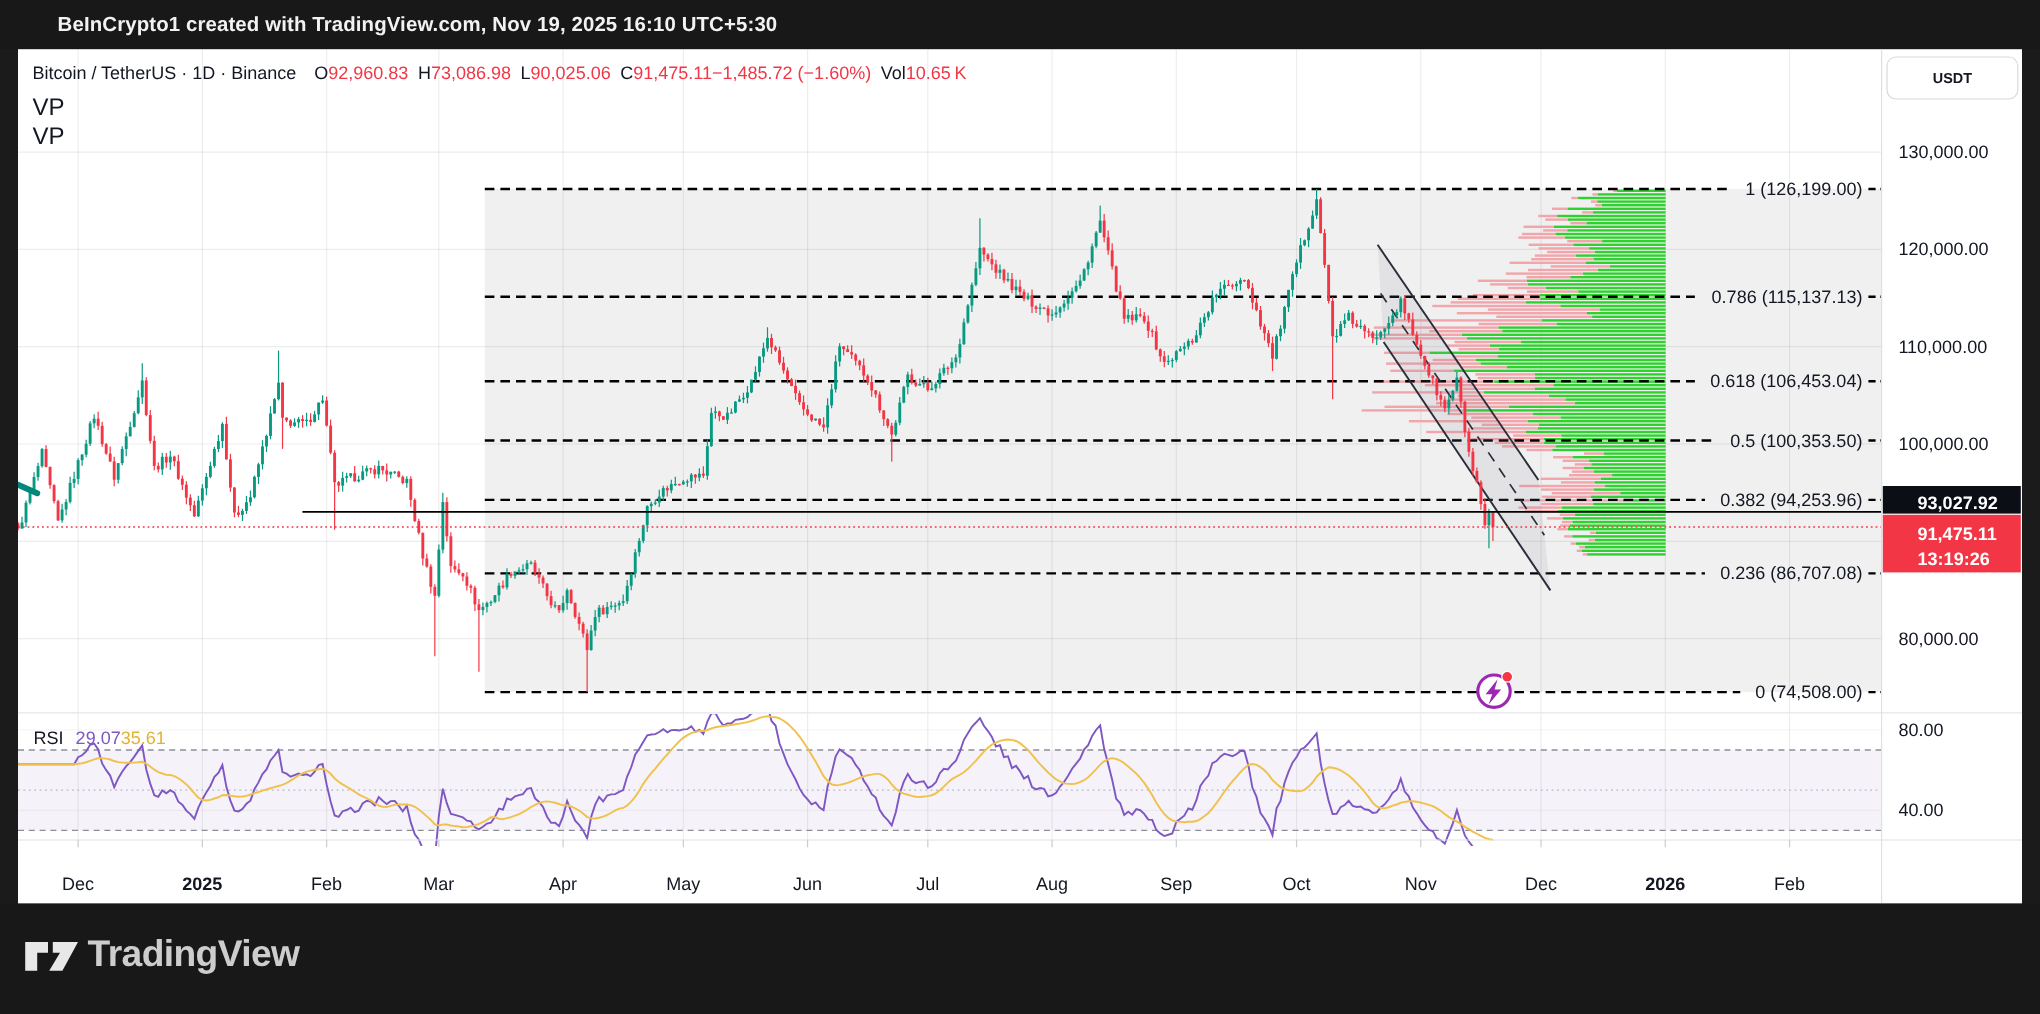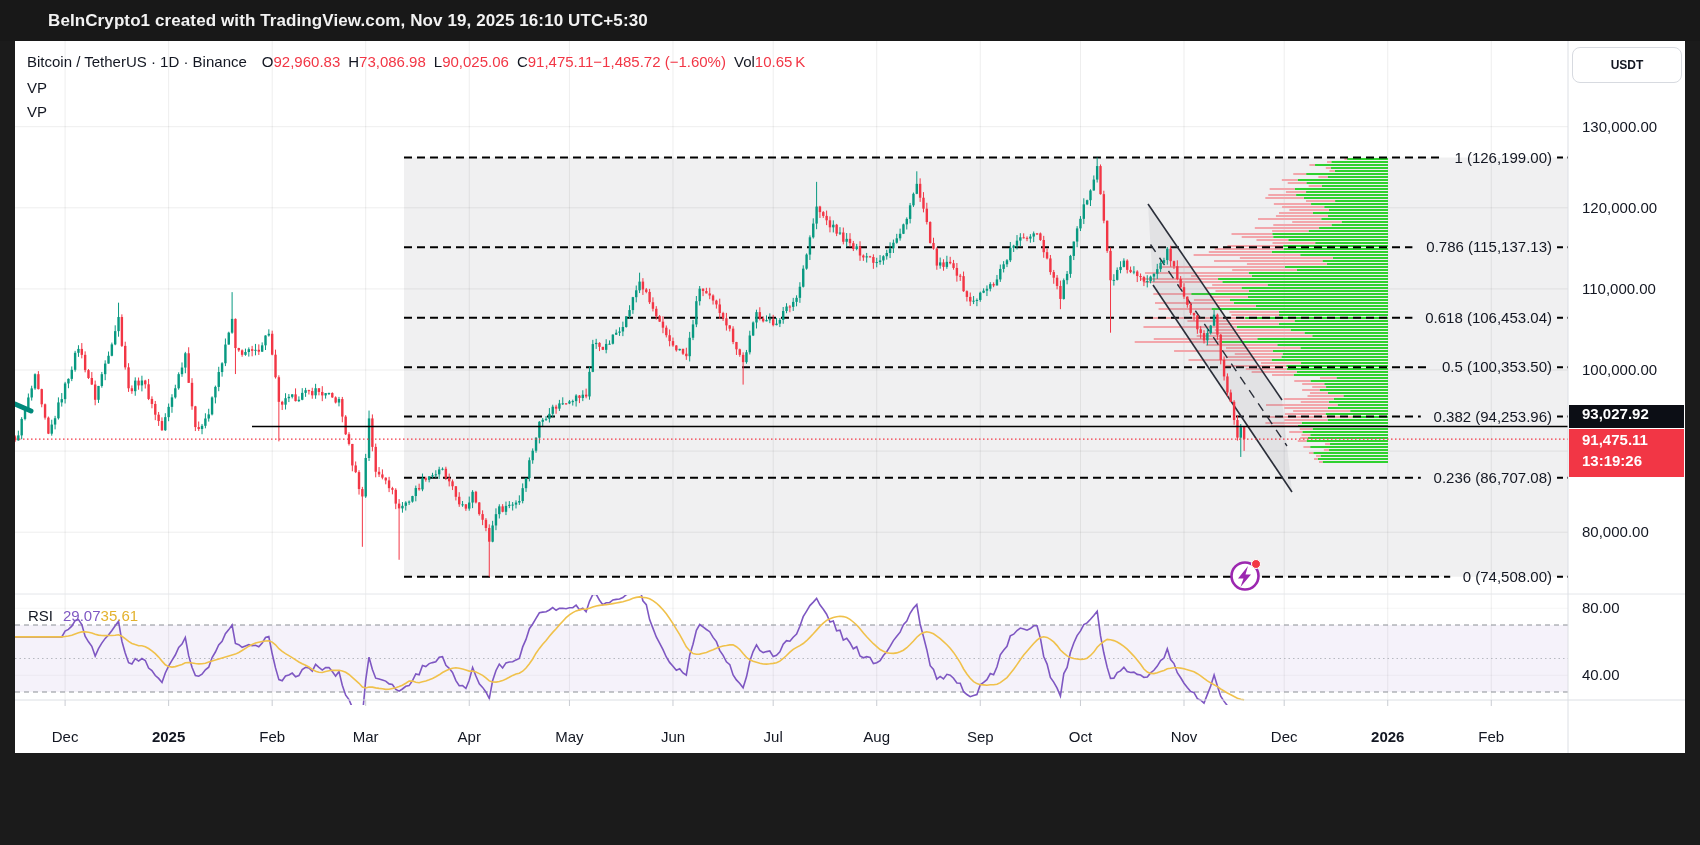--- a/index.html
+++ b/index.html
@@ -7,26 +7,26 @@
   .stage{position:relative;width:1700px;height:845px;background:#1b1b1b;}
   .topbar{position:absolute;left:0;top:0;width:1700px;height:41px;background:#181818;display:flex;align-items:center;padding-left:23px;}
   .topbar span{margin-left:25px;color:#f2f2f2;font-size:17px;font-weight:600;letter-spacing:.1px;}
   .card{position:absolute;left:15px;top:41px;width:1670px;height:712px;background:#ffffff;}
   svg.chart{position:absolute;left:15px;top:41px;}
   .header-row{position:absolute;left:27px;top:53px;font-size:15px;color:#131722;white-space:nowrap;}
   .header-row .sym{font-weight:500;margin-right:7px;}
   .header-row .k{color:#131722;margin-left:8px;}
   .header-row .v{color:#f23645;}
   .header-row .chg{color:#f23645;margin-left:0;}
-  .vp-label{position:absolute;left:27px;font-size:15px;color:#131722;}
+  .vp-label{position:absolute;left:27px;font-size:20px;color:#131722;}
   .rsi-legend{position:absolute;left:28px;top:607px;font-size:15px;font-weight:500;color:#131722;white-space:nowrap;}
   .rsi-legend .rv{color:#7e57c2;margin-left:10px;}
   .rsi-legend .mv{color:#e3b22e;}
   .usdt-chip{position:absolute;left:1572px;top:47px;width:110px;height:36px;border:1.5px solid #d7dae0;border-radius:8px;box-sizing:border-box;display:flex;align-items:center;justify-content:center;font-size:12px;font-weight:600;color:#131722;background:#fff;}
-  .tag{position:absolute;left:1569px;width:115px;color:#fff;font-size:15px;font-weight:700;box-sizing:border-box;padding-left:13px;display:flex;flex-direction:column;justify-content:flex-start;}
+  .tag{position:absolute;left:1569px;width:115px;color:#fff;font-size:15px;font-weight:700;box-sizing:border-box;padding-left:29px;display:flex;flex-direction:column;justify-content:flex-end;}
   .tag-black{top:405px;height:23px;background:#0c0e15;}
   .tag-red{top:429px;height:48px;background:#f23645;line-height:21px;font-weight:700;}
   .tag-red .cd{font-weight:600;}
   .footer{position:absolute;left:0;top:753px;width:1700px;height:92px;background:#181818;}
   .footer .brand{position:absolute;left:73px;top:24px;font-size:31px;font-weight:700;color:#cdcdcd;letter-spacing:-.5px;}
   .footer svg{position:absolute;left:19px;top:30px;}
 </style>
 </head>
 <body>
 
@@ -1121,14 +1121,21 @@
   </div>
   <div class="tag tag-red">
     <span>91,475.11</span>
     <span class="cd">13:19:26</span>
   </div>
 
   <div class="rsi-legend">
     <span>RSI</span><span class="rv">29.07</span><span class="mv">35.61</span>
   </div>
 
+  <div class="footer">
+    <svg width="48" height="28" viewBox="0 0 48 28">
+      <path d="M2 2 H21 V11 H12 V26 H2 Z" fill="#e8e8e8"></path>
+      <path d="M25 2 H46 L33 26 H22 L31 11 H25 Z" fill="#e8e8e8"></path>
+    </svg>
+    <span class="brand">TradingView</span>
+  </div>
 
 </div>
 
 </body></html>

